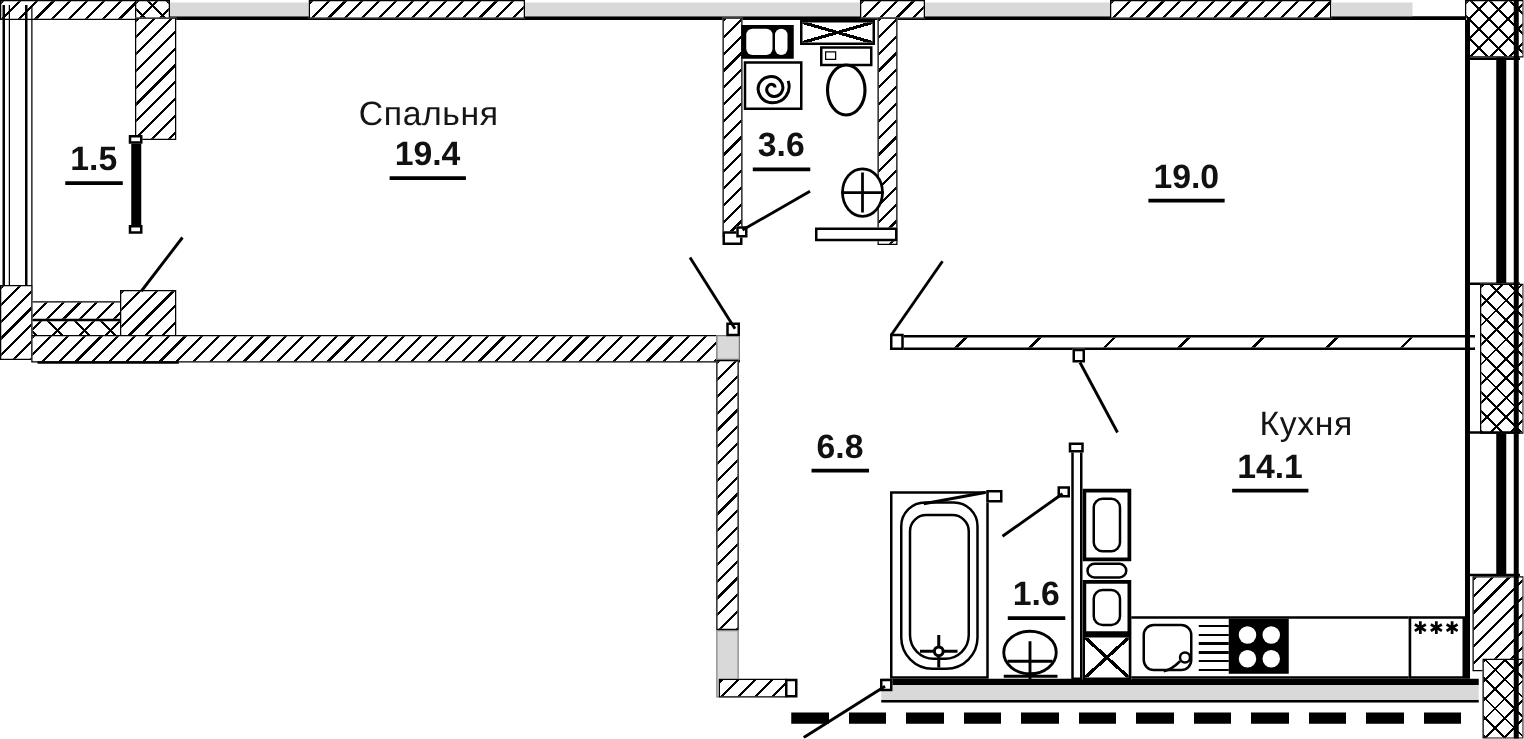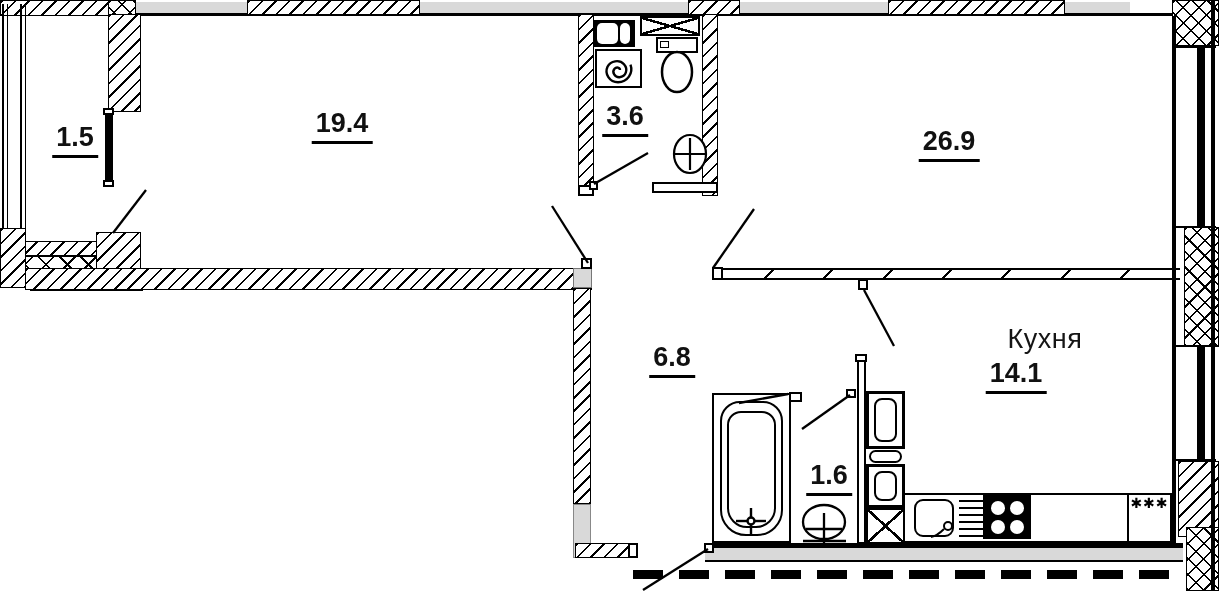--- a/index.html
+++ b/index.html
@@ -189,25 +189,26 @@
       <line x1="803" y1="541" x2="846" y2="541"></line>
       <line x1="806" y1="529" x2="842" y2="529"></line>
       <line x1="824" y1="513" x2="824" y2="545"></line>
     </g>
     <g stroke="#000" stroke-width="2" fill="none">
       <circle cx="948" cy="526" r="4" fill="#fff"></circle>
       <path d="M944,529 q-7,7 -13,8"></path>
     </g>
   </svg>
 
+  <div class="room-name" style="left:343px;top:76px">Спальня</div>
   <div class="room-area" style="left:342px;top:108px">19.4</div>
 
-  <div class="room-area" style="left:949px;top:126px">26.9</div>
+  <div class="room-area" style="left:949px;top:126px">19.0</div>
 
   <div class="room-name" style="left:1045px;top:324px">Кухня</div>
   <div class="room-area" style="left:1016px;top:358px">14.1</div>
 
   <div class="room-area" style="left:672px;top:342px">6.8</div>
   <div class="room-area" style="left:829px;top:460px">1.6</div>
   <div class="room-area" style="left:625px;top:101px">3.6</div>
-  <div class="room-area" style="left:75px;top:122px">1.5</div>
+  <div class="room-area" style="left:75px;top:112px">1.5</div>
 
 </div>
 
 </body></html>

